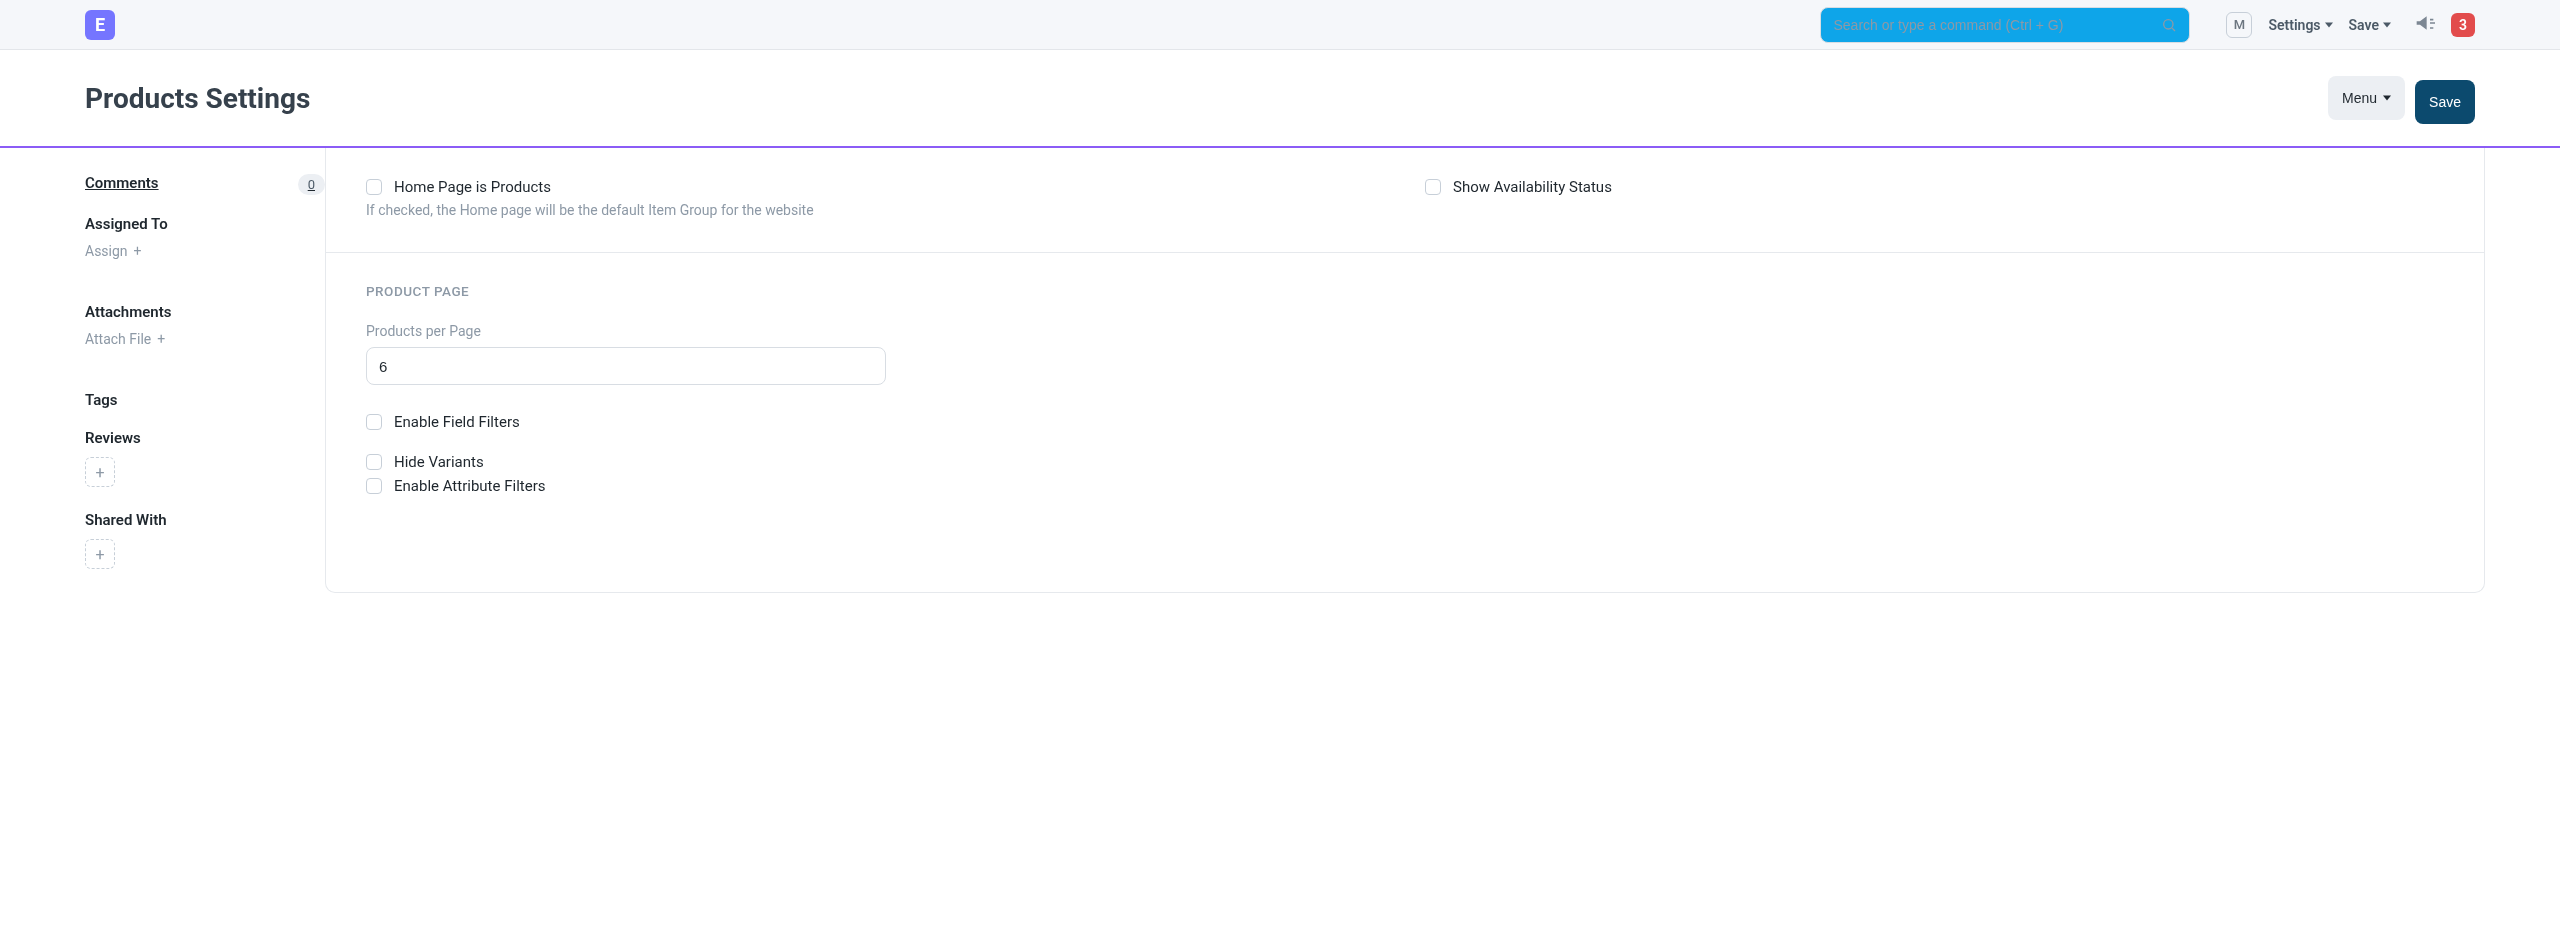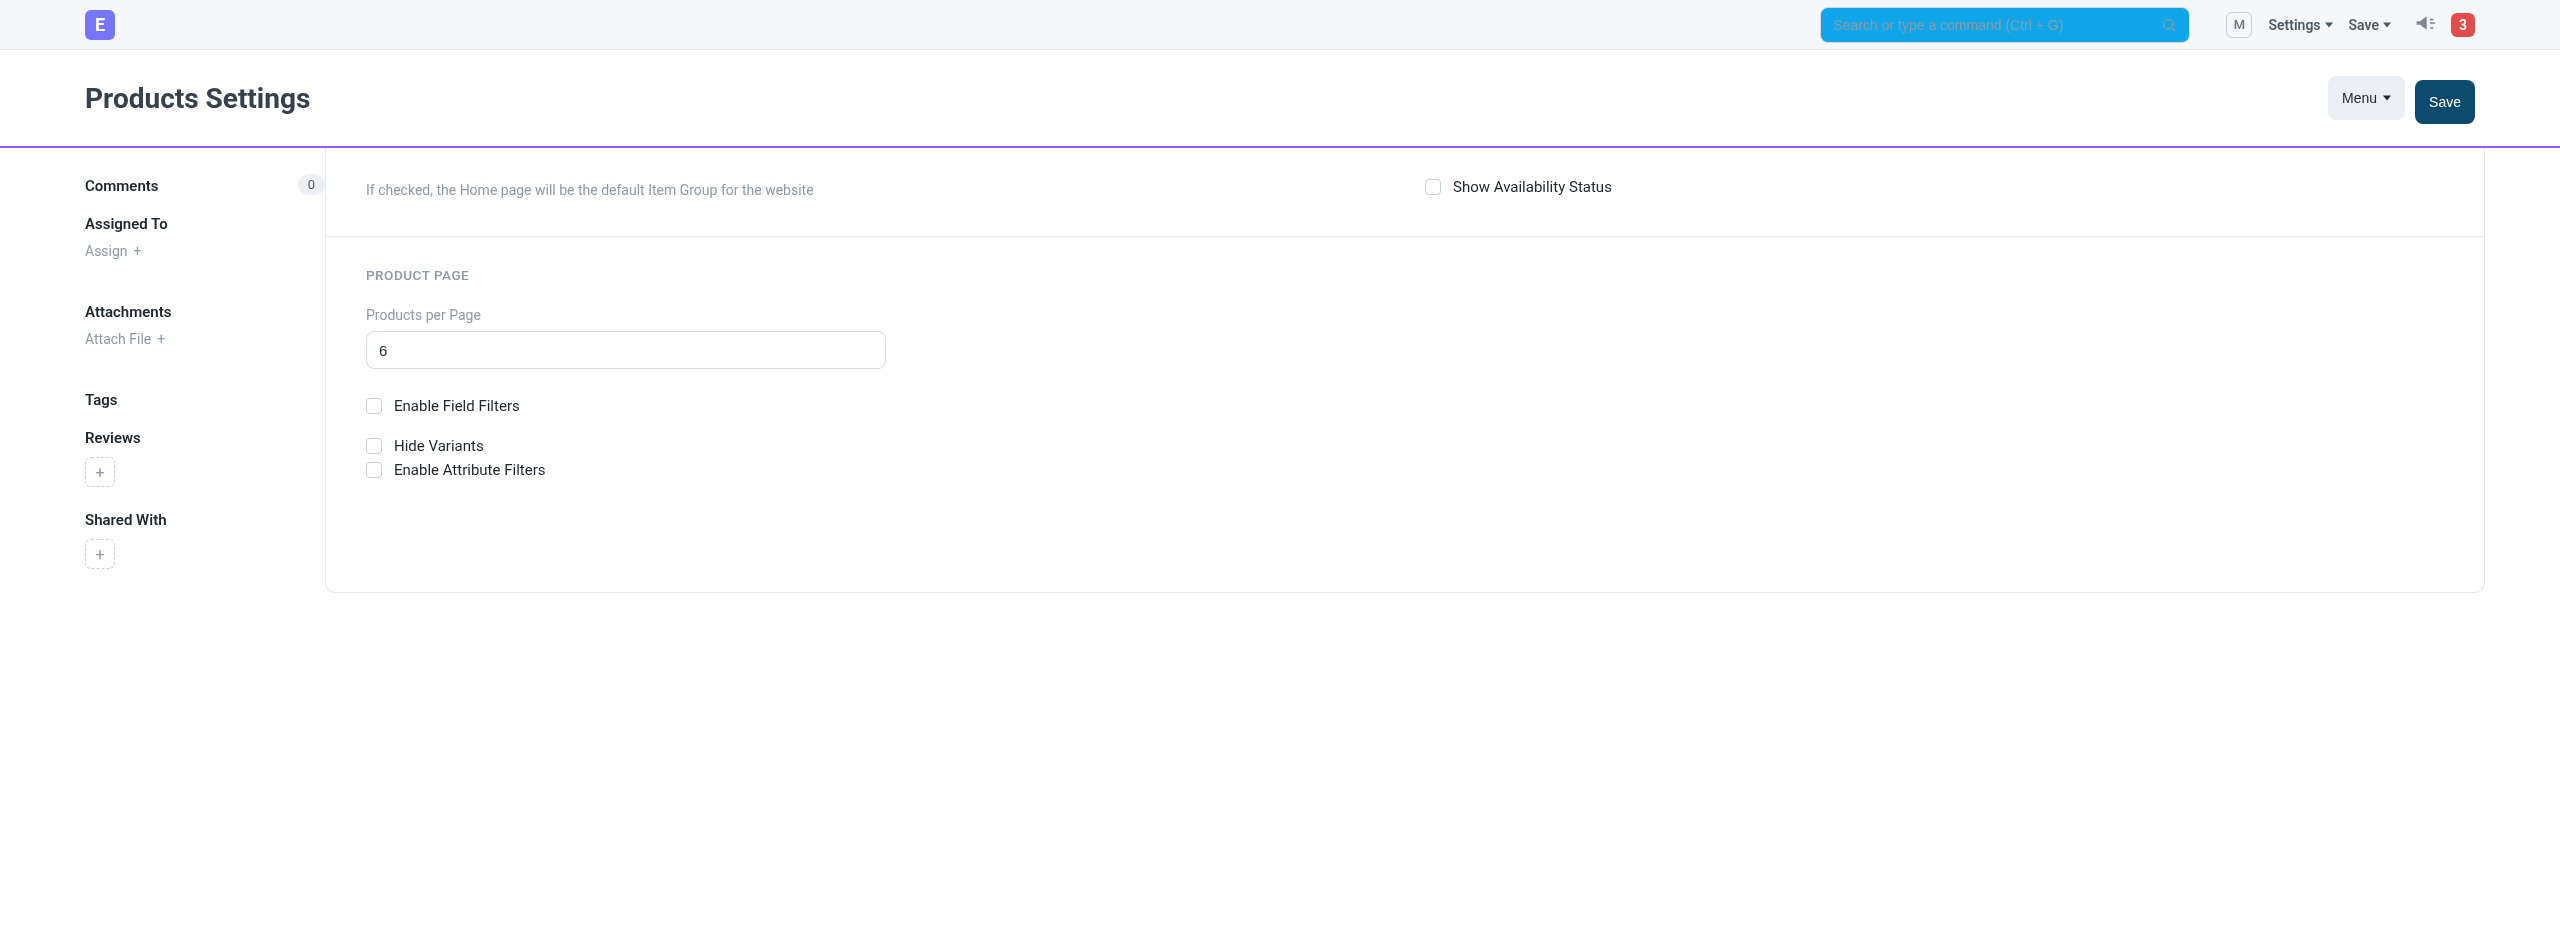--- a/index.html
+++ b/index.html
@@ -96,22 +96,23 @@
   .page-body {
     display: flex;
     padding: 0 75px 40px 85px;
   }
   .sidebar {
     width: 240px;
     padding: 26px 0 0 0;
     flex: 0 0 auto;
   }
   .sidebar-row {
-    display: flex; align-items: flex-end; justify-content: space-between;
+    display: flex; align-items: flex-start; justify-content: space-between;
     margin-bottom: 18px;
+    text-decoration: underline;
   }
   .sidebar-heading {
     font-size: 15px; font-weight: 600; color: #1f272e;
     margin-bottom: 10px;
   }
   .sidebar-action {
     color: #8d99a6; font-size: 14px;
     display: inline-flex; align-items: center; gap: 6px;
     cursor: pointer;
     margin-bottom: 24px;
@@ -278,20 +279,24 @@
       </div>
     </div>
 
   </aside>
 
   <main class="form-area">
 
     <div class="form-section">
       <div class="form-row-2col">
         <div class="col">
+          <div class="checkbox-line">
+            <div class="chk"></div>
+            <span class="checkbox-label">Home Page is Products</span>
+          </div>
           <div class="help-text">If checked, the Home page will be the default Item Group for the website</div>
         </div>
         <div class="col">
           <div class="checkbox-line">
             <div class="chk"></div>
             <span class="checkbox-label">Show Availability Status</span>
           </div>
         </div>
       </div>
     </div>

